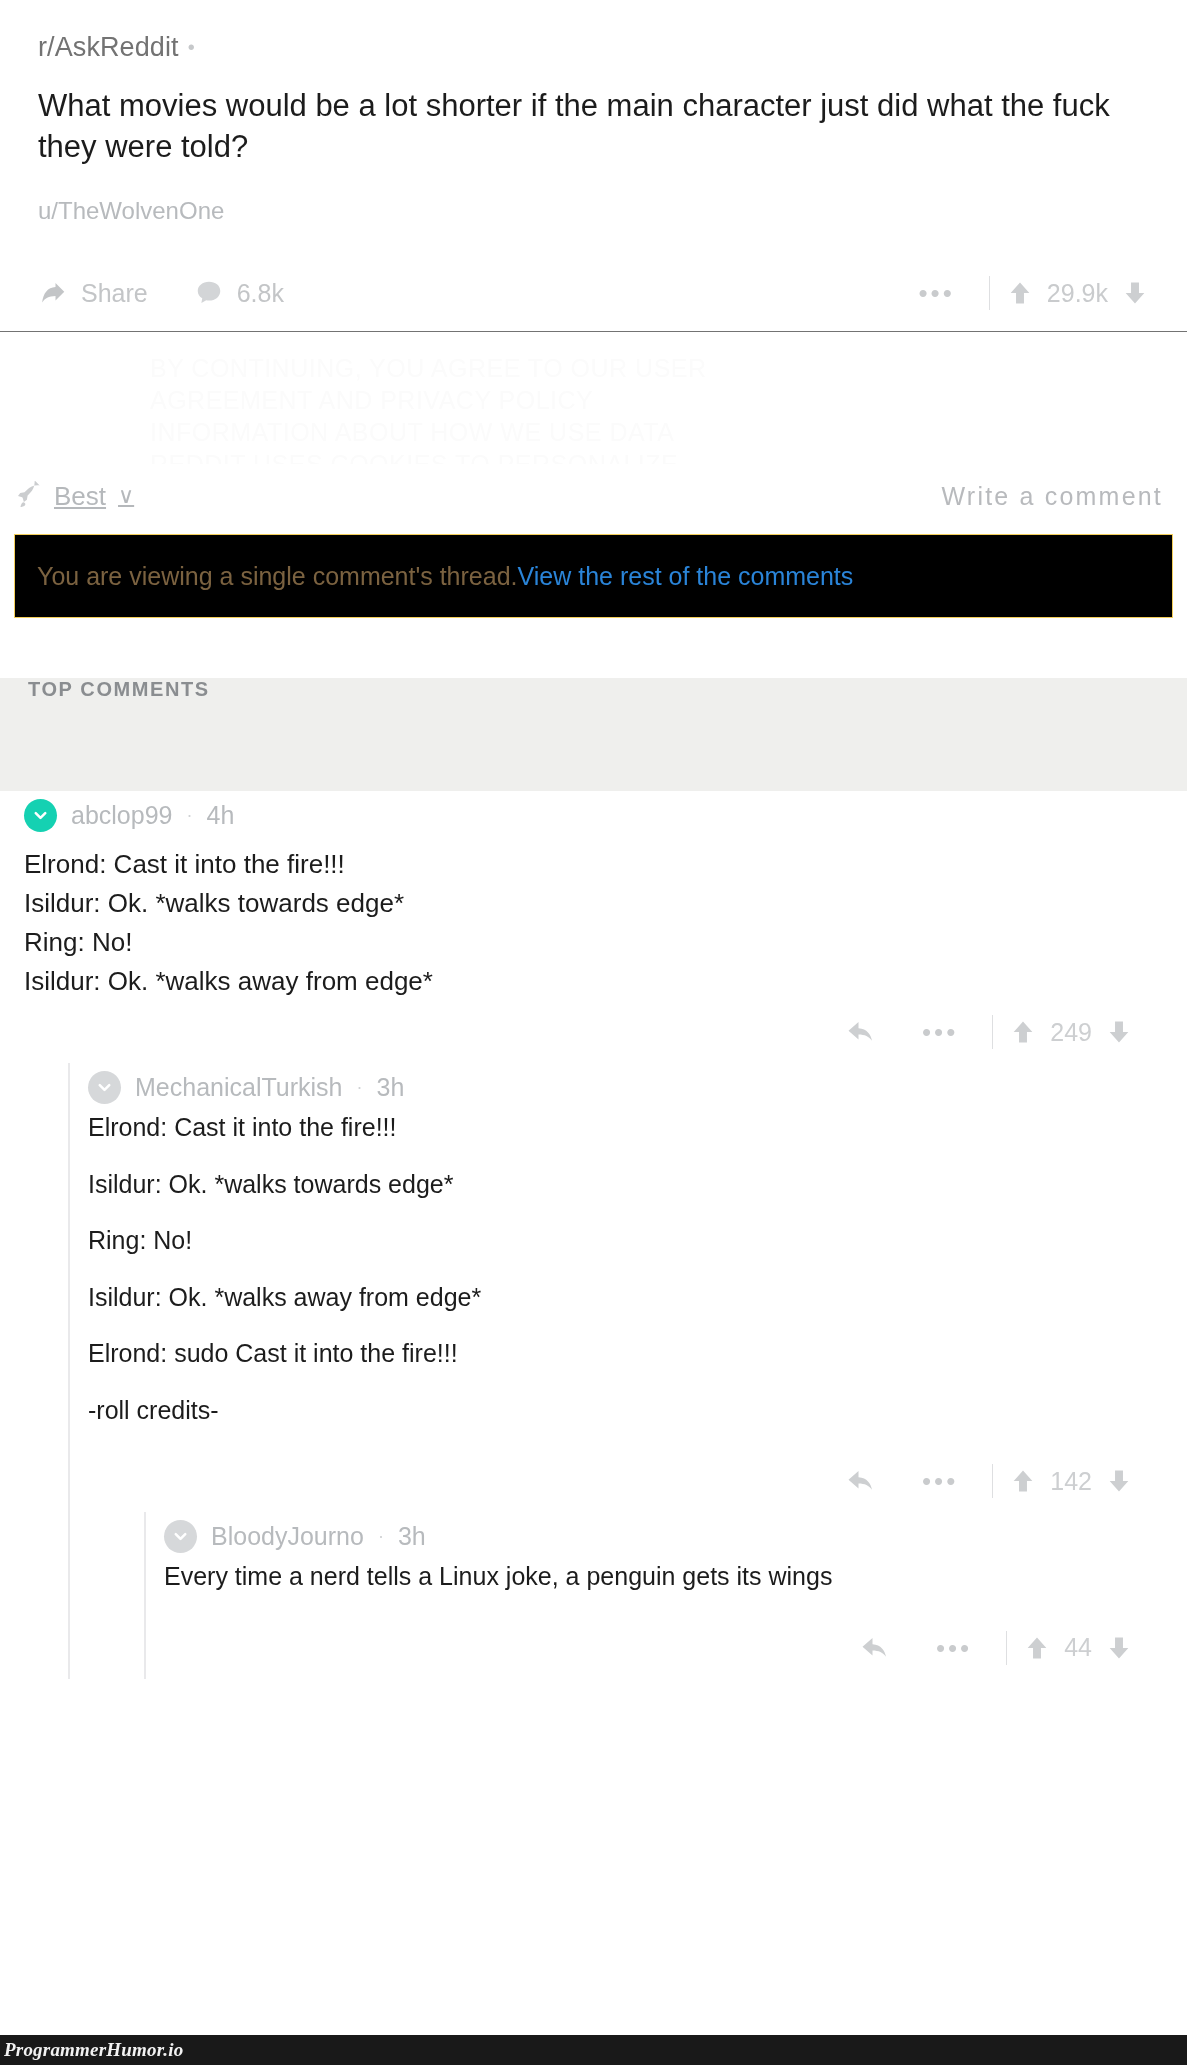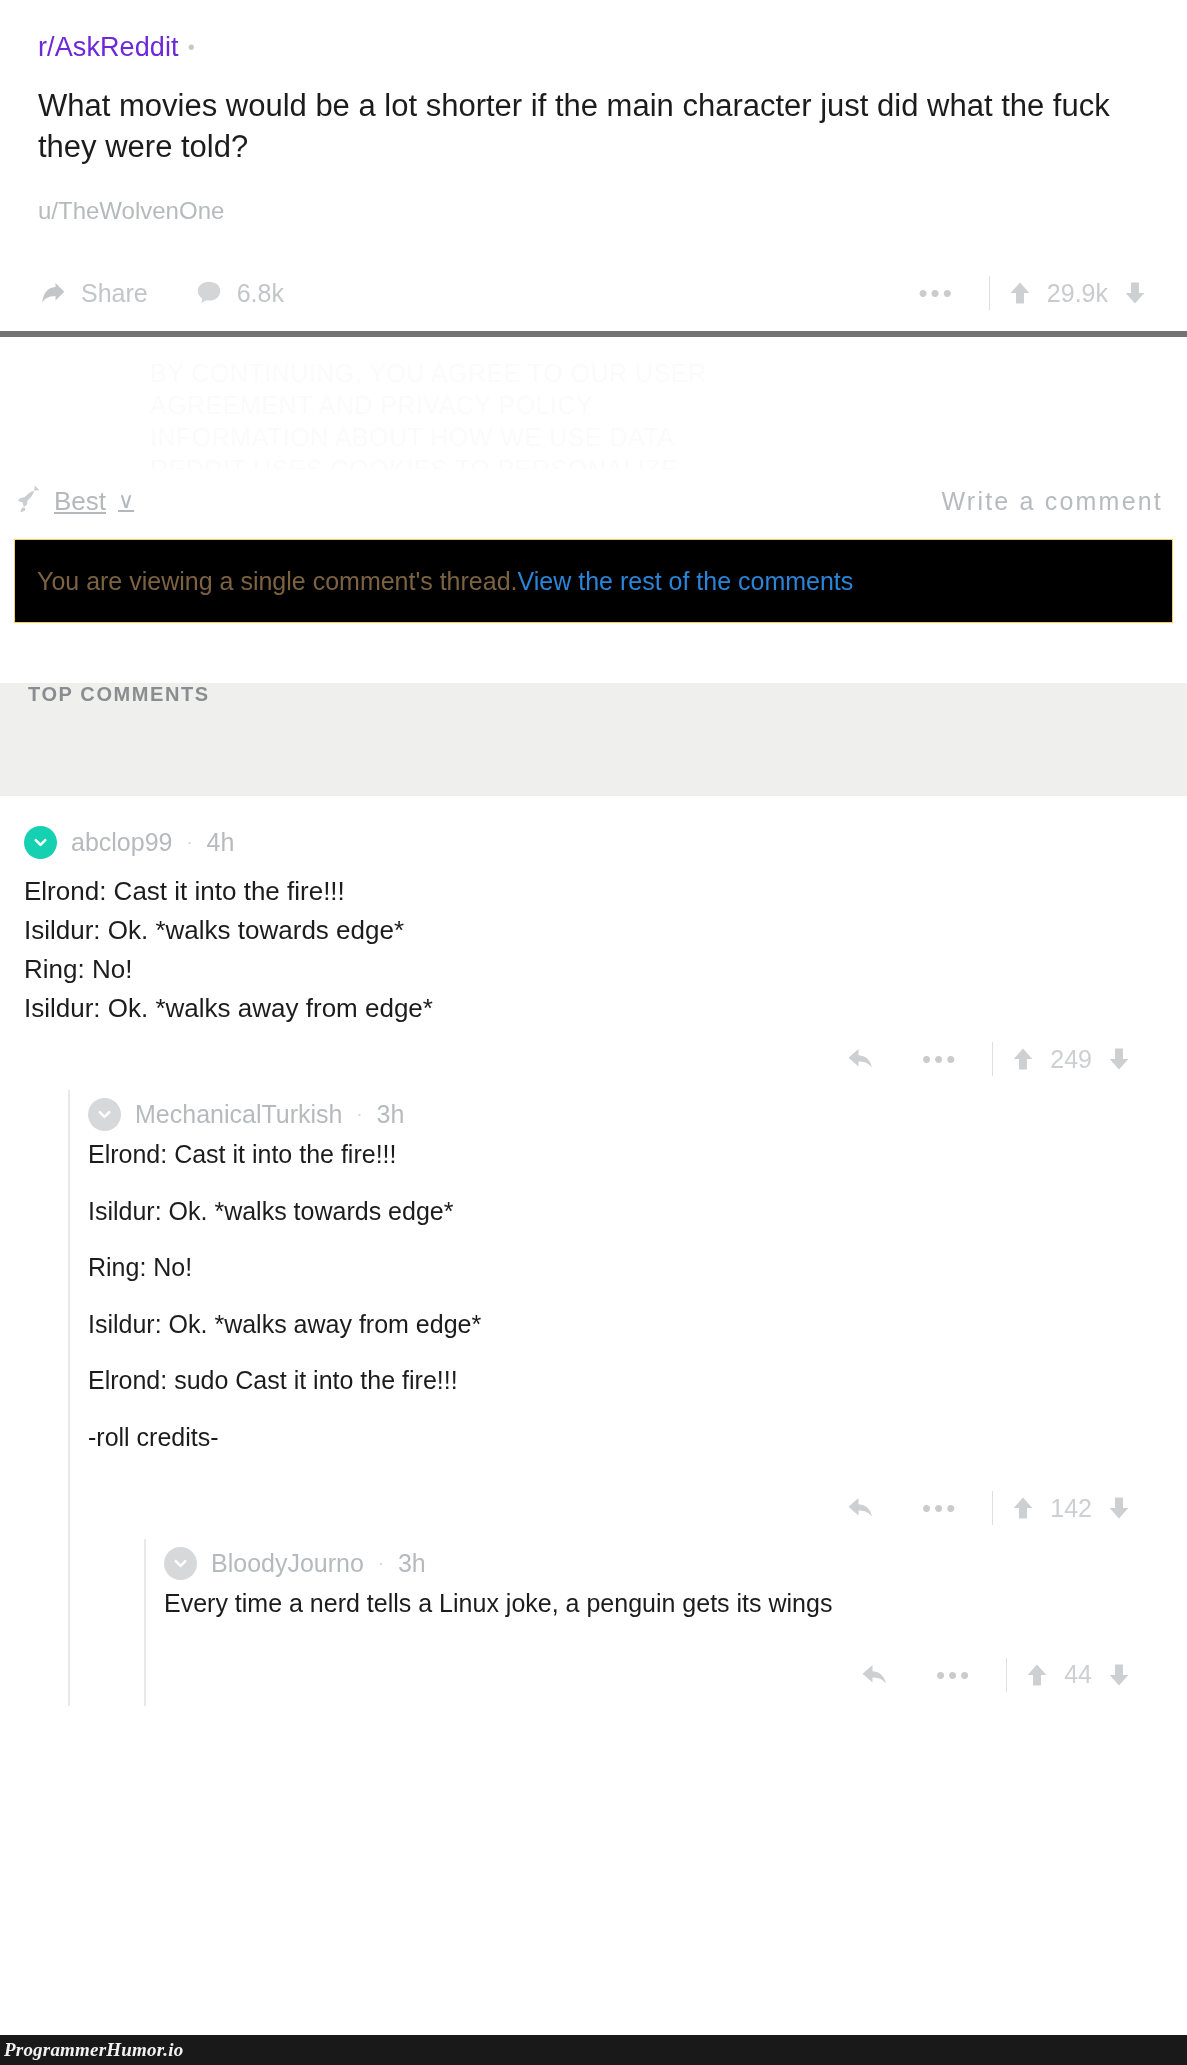--- a/index.html
+++ b/index.html
@@ -20,21 +20,21 @@
   .post {
     padding: 30px 38px 0 38px;
   }
   .subreddit-row {
     display: flex;
     align-items: center;
     gap: 9px;
     height: 34px;
   }
   .subreddit-link {
-    color: #6d28d9;
+    color: #737373;
     font-size: 27px;
     letter-spacing: 0.1px;
   }
   .meta-dot {
     color: #c6c8ca;
     font-size: 20px;
     line-height: 1;
   }
   .post-title {
     margin-top: 21px;
@@ -50,21 +50,21 @@
     font-size: 24px;
   }
 
   
   .post-actions {
     margin-top: 30px;
     height: 76px;
     display: flex;
     align-items: center;
     padding: 0 38px;
-    border-bottom: 6px solid #737373;
+    border-bottom: 1px solid #737373;
   }
   .act-group {
     display: flex;
     align-items: center;
     gap: 13px;
     margin-right: 46px;
     color: #c3c5c7;
     font-size: 25px;
   }
   .act-right {
@@ -168,21 +168,21 @@
     box-sizing: border-box;
   }
   .top-comments-label {
     color: #8a8d90;
     font-size: 20px;
     font-weight: bold;
     letter-spacing: 1.6px;
   }
 
   
-  .comments { padding-top: 22px; }
+  .comments { }
 
   .comment { position: relative; }
   .c-head {
     display: flex;
     align-items: center;
     gap: 14px;
     height: 48px;
   }
   .avatar {
     width: 33px; height: 33px;

